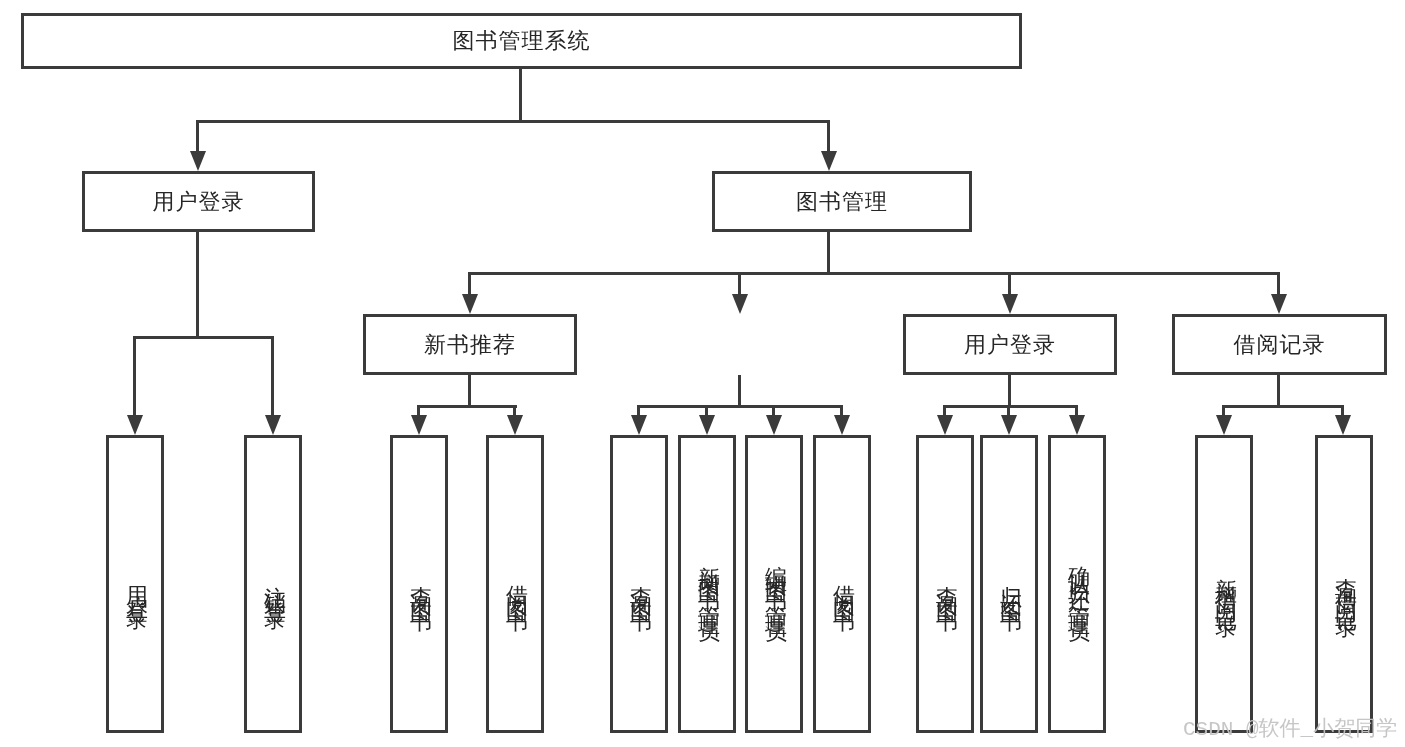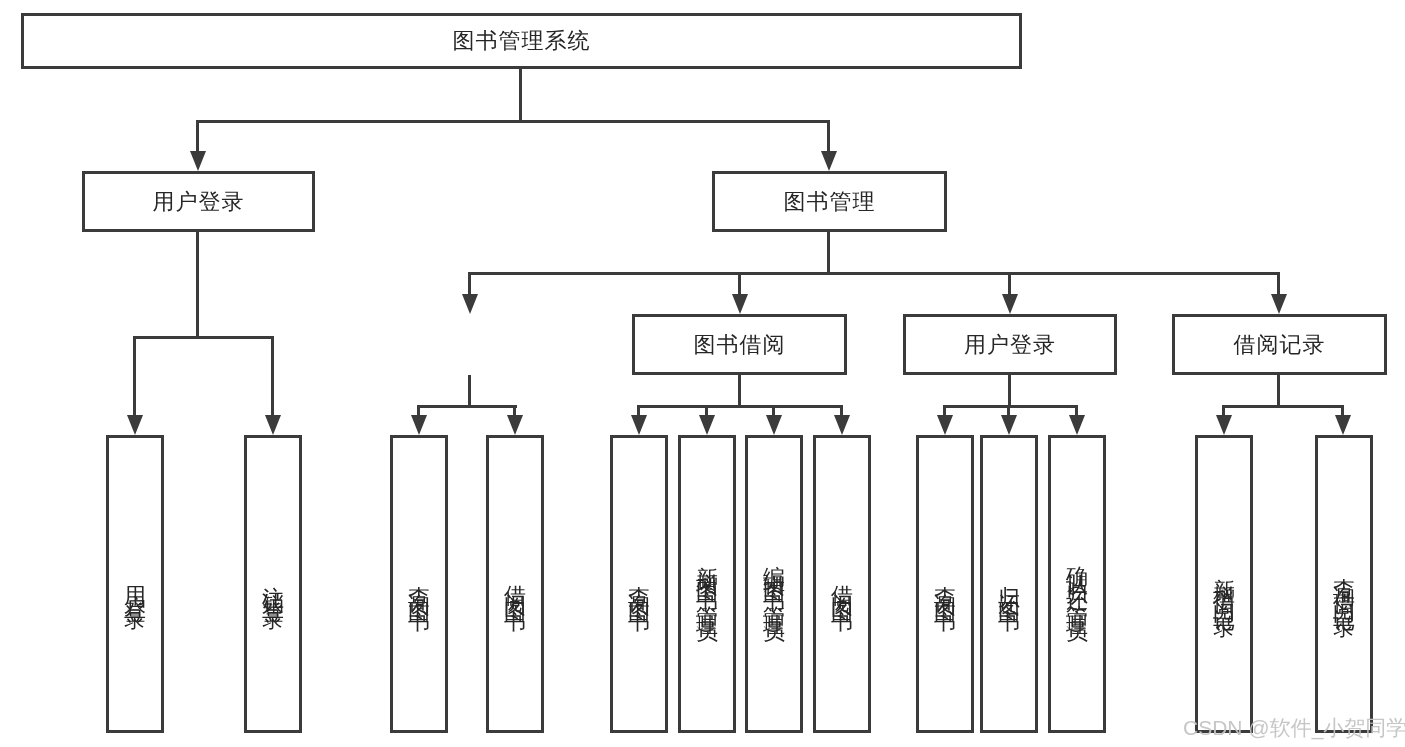--- a/index.html
+++ b/index.html
@@ -1,20 +1,20 @@
 <!DOCTYPE html>
 <html><head>
 <meta charset="utf-8">
 <style>
   html,body{margin:0;padding:0;background:#ffffff;}
   .canvas{
     position:relative;
     width:1405px;height:747px;
     background:#ffffff;
-    font-family:Liberation Sans, sans-serif;
+    font-family:Liberation Mono, monospace;
     overflow:hidden;
   }
   
   .node{
     position:absolute;
     box-sizing:border-box;
     border:3px solid #3b3b3b;
     background:#ffffff;
     display:flex;align-items:center;justify-content:center;
     font-size:22px;color:#262626;
@@ -66,21 +66,21 @@
   <div class="vline" style="left:519px;top:68px;height:54px;"></div>
   <div class="hline" style="left:196px;top:120px;width:634px;"></div>
   <div class="vline" style="left:196px;top:120px;height:32px;"></div>
   <div class="arrow" style="left:190px;top:151px;"></div>
   <div class="vline" style="left:827px;top:120px;height:32px;"></div>
   <div class="arrow" style="left:821px;top:151px;"></div>
 
   <div class="node" style="left:82px;top:171px;width:233px;height:61px;">
     <span>用户登录</span>
   </div>
-  <div class="node" style="left:712px;top:171px;width:235px;height:61px;">
+  <div class="node" style="left:712px;top:171px;width:260px;height:61px;">
     <span>图书管理</span>
   </div>
 
   <div class="vline" style="left:196px;top:232px;height:107px;"></div>
   <div class="hline" style="left:133px;top:336px;width:141px;"></div>
   <div class="vline" style="left:133px;top:336px;height:80px;"></div>
   <div class="arrow" style="left:127px;top:415px;"></div>
   <div class="vline" style="left:271px;top:336px;height:80px;"></div>
   <div class="arrow" style="left:265px;top:415px;"></div>
 
@@ -88,22 +88,22 @@
   <div class="hline" style="left:468px;top:272px;width:812px;"></div>
   <div class="vline" style="left:468px;top:272px;height:24px;"></div>
   <div class="arrow" style="left:462px;top:294px;"></div>
   <div class="vline" style="left:738px;top:272px;height:24px;"></div>
   <div class="arrow" style="left:732px;top:294px;"></div>
   <div class="vline" style="left:1008px;top:272px;height:24px;"></div>
   <div class="arrow" style="left:1002px;top:294px;"></div>
   <div class="vline" style="left:1277px;top:272px;height:24px;"></div>
   <div class="arrow" style="left:1271px;top:294px;"></div>
 
-  <div class="node" style="left:632px;top:314px;width:215px;height:61px;">
-    <span>图书借阅</span>
+  <div class="node" style="left:363px;top:314px;width:214px;height:61px;">
+    <span>新书推荐</span>
   </div>
   <div class="node" style="left:903px;top:314px;width:214px;height:61px;">
     <span>用户登录</span>
   </div>
   <div class="node" style="left:1172px;top:314px;width:215px;height:61px;">
     <span>借阅记录</span>
   </div>
 
   <div class="vline" style="left:468px;top:375px;height:32px;"></div>
   <div class="hline" style="left:417px;top:405px;width:100px;"></div>

